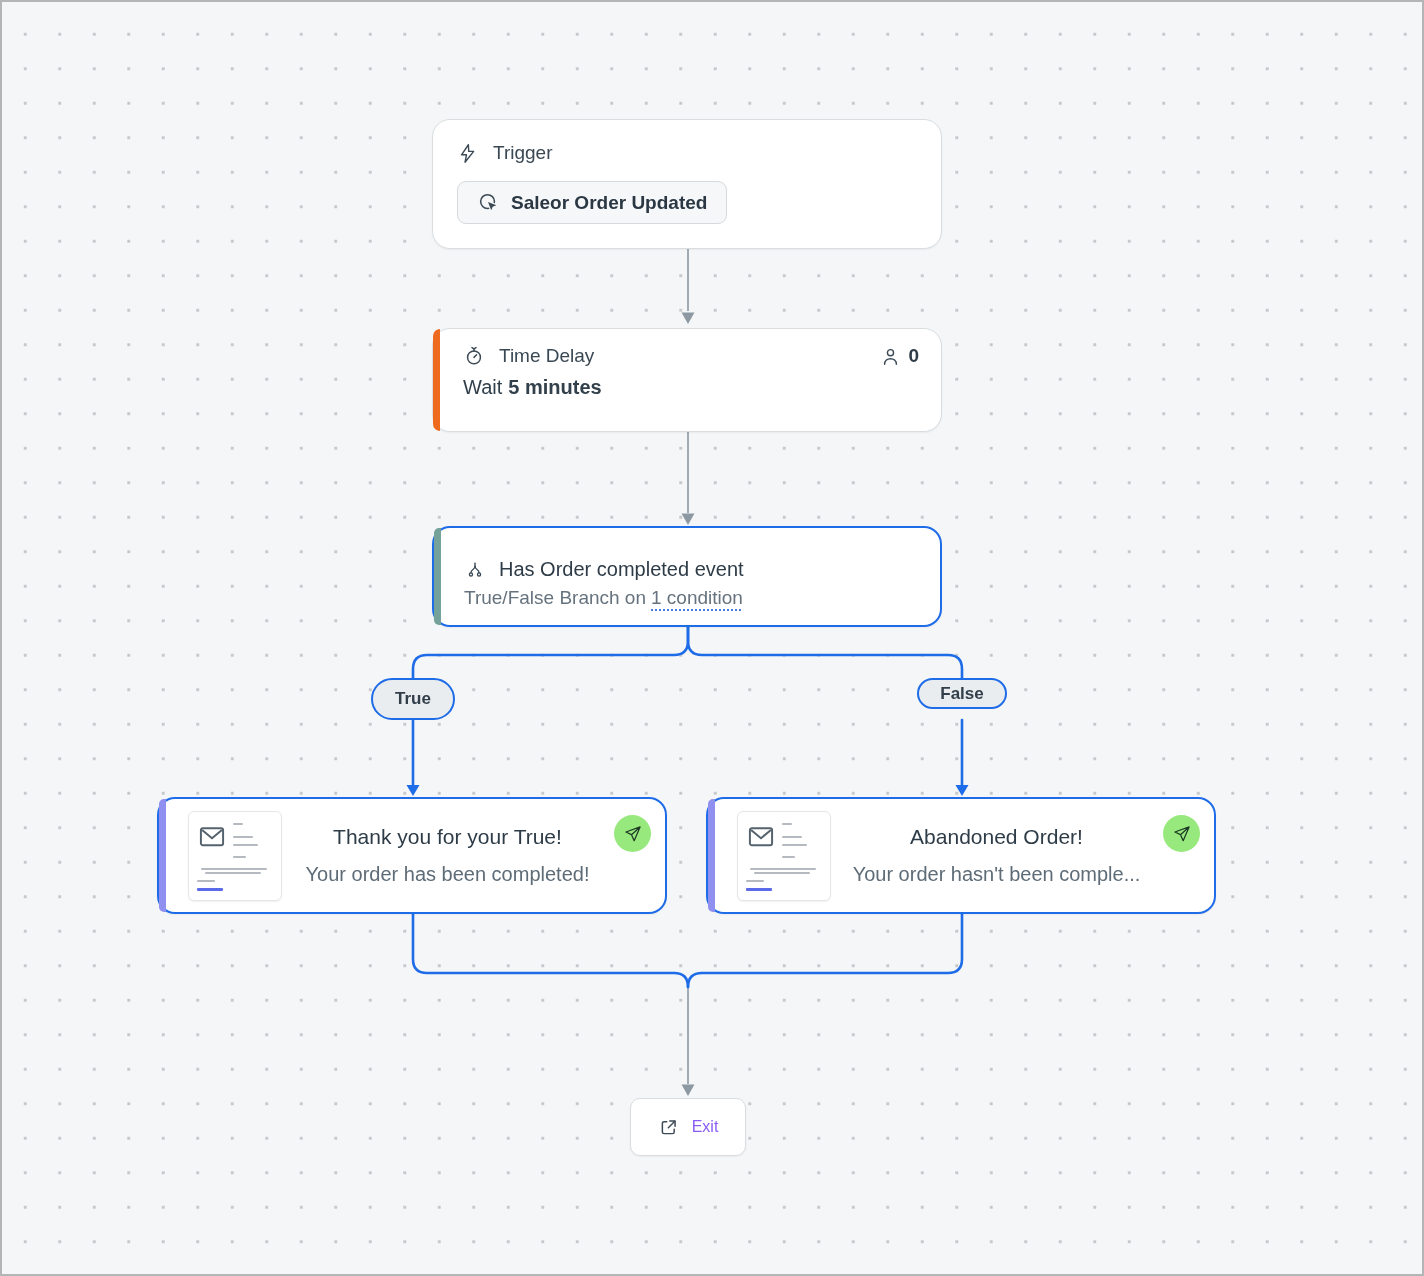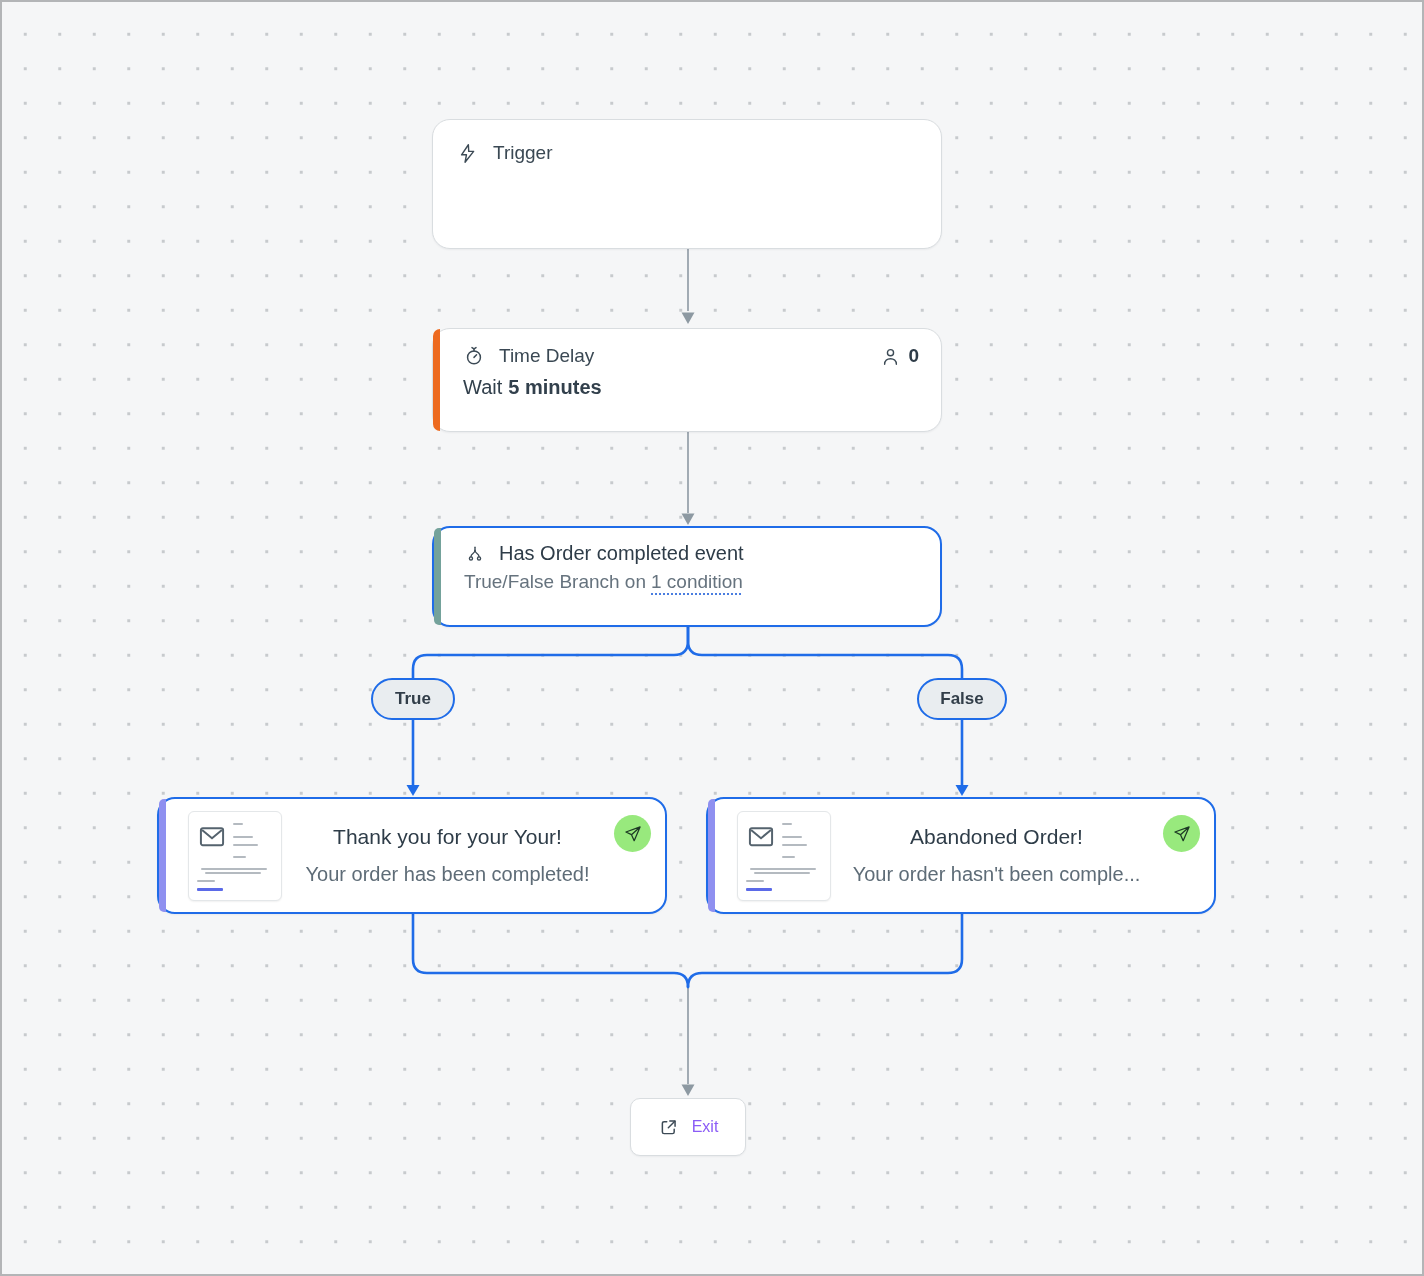--- a/index.html
+++ b/index.html
@@ -34,33 +34,33 @@
   
   .delay{left:430px;top:326px;width:510px;height:104px;padding:16px 22px 16px 30px;}
   .delay .hdr-row{gap:14px;justify-content:flex-end;}
   .count-wrap{margin-left:auto;display:flex;align-items:center;gap:7px;
     font-size:19px;font-weight:700;color:#2e3c48;}
   .wait-row{margin-top:9px;font-size:20px;color:#32404c;}
   .wait-row .pre{margin-right:6px;}
   .wait-row .val{font-weight:700;}
 
   
-  .condition{left:430px;top:524px;width:510px;height:101px;padding:14px 22px 15px 30px;}
+  .condition{left:430px;top:524px;width:510px;height:101px;padding:30px 22px 15px 30px;}
   .condition .hdr-row{gap:13px;}
   .condition .hdr-title{font-size:20px;color:#2e3c48;}
   .cond-sub{margin-top:6px;font-size:19px;color:#66737e;}
   .cond-link{margin-left:5px;color:#66737e;text-decoration:underline dotted #4a7de0;
     text-decoration-thickness:1.5px;text-underline-offset:5px;cursor:pointer;}
 
   
   .pill{position:absolute;z-index:1;display:flex;align-items:center;justify-content:center;
     background:#e9edf0;border:2.5px solid #1f6ce8;border-radius:21px;box-sizing:border-box;
     font-size:17px;font-weight:600;color:#323e49;}
   .pill.true{left:369px;top:676px;width:84px;height:42px;}
-  .pill.false{left:915px;top:676px;width:90px;height:42px;}
+  .pill.false{left:915px;top:676px;width:90px;height:31px;}
 
   
   .email{display:flex;align-items:center;padding:13px 18px 13px 29px;}
   .email.true-branch{left:155px;top:795px;width:510px;height:117px;}
   .email.false-branch{left:704px;top:795px;width:510px;height:117px;}
   .thumb{width:92px;height:88px;background:#fff;border:1px solid #e4e7e9;border-radius:6px;
     box-shadow:0 1px 2px rgba(0,0,0,.06);position:relative;overflow:hidden;flex:0 0 auto;}
   .thumb .env{position:absolute;left:9px;top:13px;}
   .tline{position:absolute;height:2px;background:#b4bac0;border-radius:1px;}
   .tline.l1{left:44px;top:11px;width:10px;}
@@ -117,20 +117,29 @@
 
   <div class="node trigger">
     <div class="hdr-row">
       <span class="icon">
         <svg width="21" height="21" viewBox="0 0 24 24" fill="none" stroke="#3c4a55" stroke-width="1.6" stroke-linejoin="round">
           <path d="M13 2 L5.2 13.5 h5.6 L9.2 22 L19 9.6 h-5.6 Z"></path>
         </svg>
       </span>
       <span class="hdr-title">Trigger</span>
     </div>
+    <button class="event-btn">
+      <span class="icon">
+        <svg width="23" height="23" viewBox="0 0 24 24">
+          <circle cx="11" cy="11" r="7.2" fill="none" stroke="#3c4a55" stroke-width="1.6"></circle>
+          <path d="M11.5 11.5 L20.2 14.8 L16.4 16.4 L14.8 20.2 Z" fill="#3c4a55" stroke="#f6f7f8" stroke-width="2.4" paint-order="stroke" stroke-linejoin="round"></path>
+        </svg>
+      </span>
+      <span>Saleor Order Updated</span>
+    </button>
   </div>
 
   <div class="node delay">
     <span class="accent orange"></span>
     <div class="hdr-row">
       <span class="icon">
         <svg width="22" height="22" viewBox="0 0 24 24" fill="none" stroke="#3c4a55" stroke-width="1.6" stroke-linecap="round">
           <circle cx="12" cy="13.5" r="7"></circle>
           <path d="M12 6.5 V4.2"></path>
           <path d="M9.8 2.8 l2.2 1.4 2.2 -1.4"></path>
@@ -193,21 +202,21 @@
           <div class="tline l2"></div>
           <div class="tline l3"></div>
         <div class="tline l4"></div>
           <div class="tline l5"></div>
           <div class="tline l6"></div>
         <div class="tline l7"></div>
           <div class="tline link"></div>
       </div>
     </div>
     <div class="email-text">
-      <div class="email-title">Thank you for your Your!</div>
+      <div class="email-title">Thank you for your True!</div>
       <div class="email-sub">Your order has been completed!</div>
     </div>
     <div class="send-badge">
       <span class="icon">
         <svg width="20" height="20" viewBox="0 0 24 24" fill="none" stroke="#1d3a25" stroke-width="1.5" stroke-linejoin="round">
           <path d="M20.5 3.5 L10.2 12.8 M20.5 3.5 L13.4 20 L10.2 12.8 L3.5 9.6 Z"></path>
         </svg>
       </span>
     </div>
   </div>

